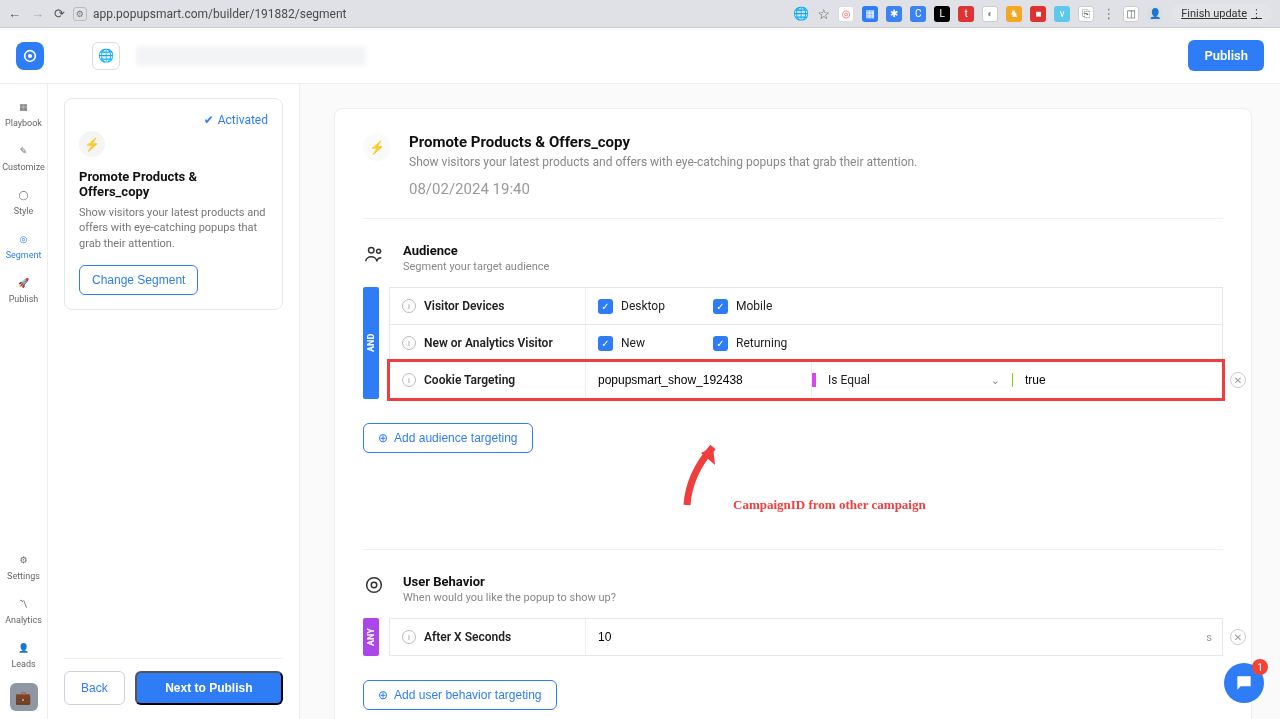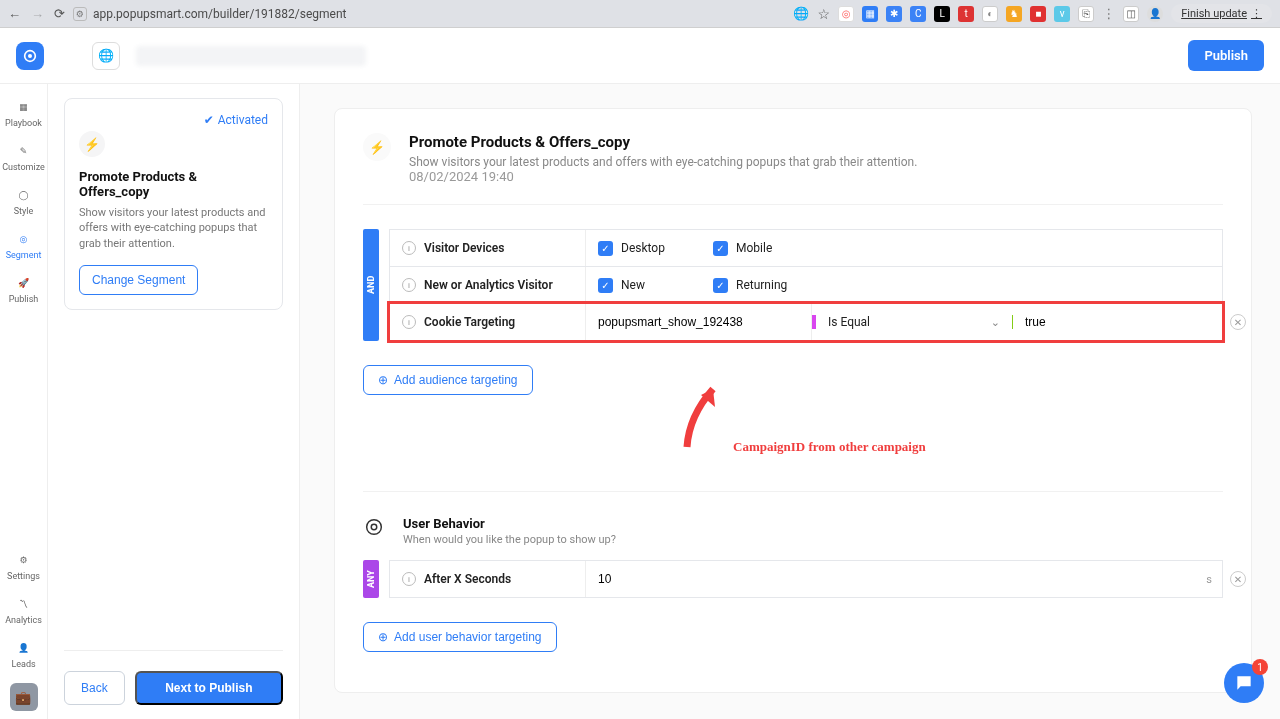--- a/index.html
+++ b/index.html
@@ -36,33 +36,33 @@
 
   
   .side-panel { width: 252px; border-right: 1px solid #eee; padding: 14px 16px; display:flex;flex-direction:column; overflow:hidden;}
   .side-panel h2 { font-size: 15px; font-weight: 700; margin-bottom: 14px; }
   .seg-card { border:1px solid #e5e7eb;border-radius:8px;padding:14px; }
   .seg-card .activated { display:flex;justify-content:flex-end;align-items:center;gap:4px;color:#2f7df6;font-size:12px;}
   .seg-card .bolt { width:26px;height:26px;border-radius:50%;background:#f5f5f6;display:flex;align-items:center;justify-content:center;margin-top:4px;}
   .seg-card h3 { font-size:13px;font-weight:700;margin-top:12px;}
   .seg-card p { font-size:11px;color:#777;line-height:1.4;margin-top:6px;}
   .change-seg { margin-top:14px;border:1px solid #2f7df6;color:#2f7df6;border-radius:6px;padding:7px 12px;font-size:12px;background:#fff;}
-  .side-footer { margin-top:auto;border-top:1px solid #eee;padding-top:20px;display:flex;gap:10px;}
+  .side-footer { margin-top:auto;border-top:1px solid #eee;padding-top:12px;display:flex;gap:10px;}
   .side-footer .back { border:1px solid #ccd3dc;border-radius:6px;padding:8px 16px;font-size:12px;color:#2f7df6;background:#fff;}
   .side-footer .next { flex:1;background:#2f7df6;color:#fff;border-radius:6px;padding:8px 0;text-align:center;font-size:12px;font-weight:600;}
 
   
   .main { flex:1;background:#fafafa;overflow:auto;padding:24px 28px 28px 34px;}
   .content-card { background:#fff;border:1px solid #eee;border-radius:8px;padding:24px 28px;}
 
   .hero { display:flex;gap:18px;align-items:flex-start;border-bottom:1px solid #f1f1f1;padding-bottom:20px;margin-bottom:24px;}
   .hero .hicon { width:28px;height:28px;border-radius:50%;background:#fafafa;display:flex;align-items:center;justify-content:center;}
   .hero h3 { font-size:15px;font-weight:700;}
   .hero p.desc { font-size:12px;color:#888;margin-top:4px;}
-  .hero p.date { font-size:13px;color:#999;margin-top:0;}
+  .hero p.date { font-size:15px;color:#999;margin-top:11px;}
 
   .section-head { display:flex;gap:18px;align-items:flex-start;margin-bottom:14px;}
   .section-head .sicon { width:22px;height:22px;color:#444;display:flex;}
   .section-head h4 { font-size:13px;font-weight:700;}
   .section-head p { font-size:11px;color:#888;margin-top:2px;}
 
   .rule-group { display:flex;gap:0;position:relative;margin-bottom:12px;}
   .tag-vert { width:16px;background:#2f7df6;border-radius:2px;display:flex;align-items:center;justify-content:center;color:#fff;font-size:9px;font-weight:700;writing-mode:vertical-rl;transform:rotate(180deg);margin-right:10px;}
   .tag-vert.purple { background:#ab47e8;}
   .rules { flex:1;display:flex;flex-direction:column;gap:-1px;}
@@ -209,20 +209,34 @@
       <div class="hero">
         <div class="hicon">⚡</div>
         <div>
           <h3>Promote Products &amp; Offers_copy</h3>
           <p class="desc">Show visitors your latest products and offers with eye-catching popups that grab their attention.</p>
           <p class="date">08/02/2024 19:40</p>
         </div>
       </div>
 
       <div class="section">
+        <div class="section-head">
+          <div class="sicon">
+            <svg width="22" height="22" viewBox="0 0 24 24" fill="none">
+                <circle cx="9" cy="8" r="3" stroke="#333" stroke-width="1.6"></circle>
+                <path d="M3 20c0-3 3-5 6-5s6 2 6 5" stroke="#333" stroke-width="1.6"></path>
+                <circle cx="17" cy="9" r="2.2" stroke="#333" stroke-width="1.6"></circle>
+                <path d="M15 20c.5-2.5 2.5-4 5-4" stroke="#333" stroke-width="1.6"></path>
+              </svg>
+          </div>
+          <div>
+            <h4>Audience</h4>
+            <p>Segment your target audience</p>
+          </div>
+        </div>
 
         <div class="rule-group">
           <div class="tag-vert">AND</div>
           <div class="rules">
             <div class="rule-row">
               <div class="cell label-cell">
                 <span class="info">i</span>
                 <span>Visitor Devices</span>
               </div>
               <div class="cell" style="width:115px">

